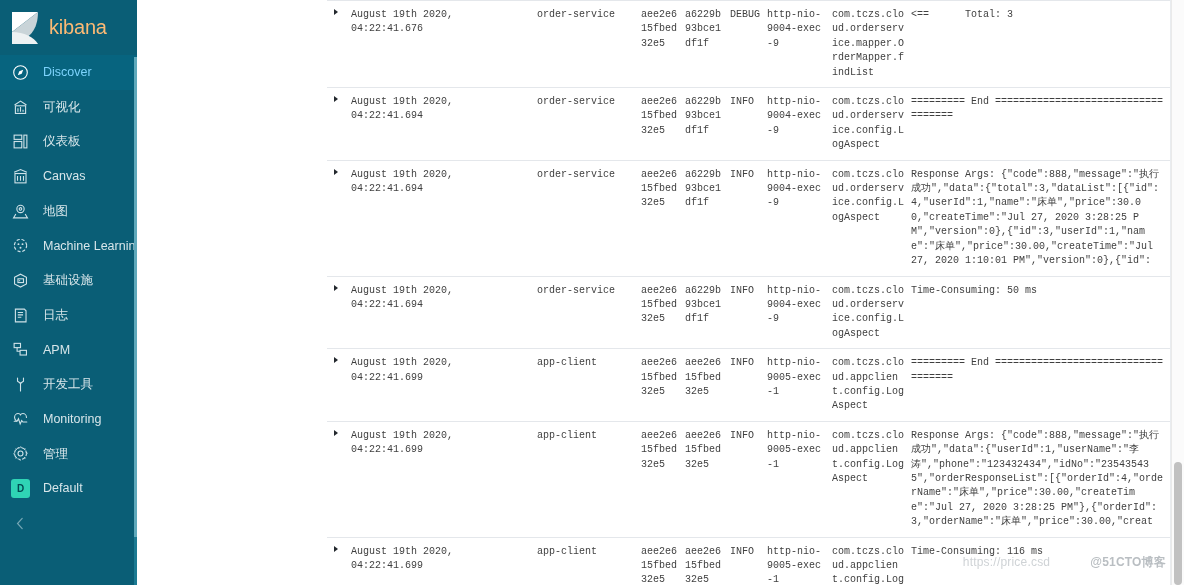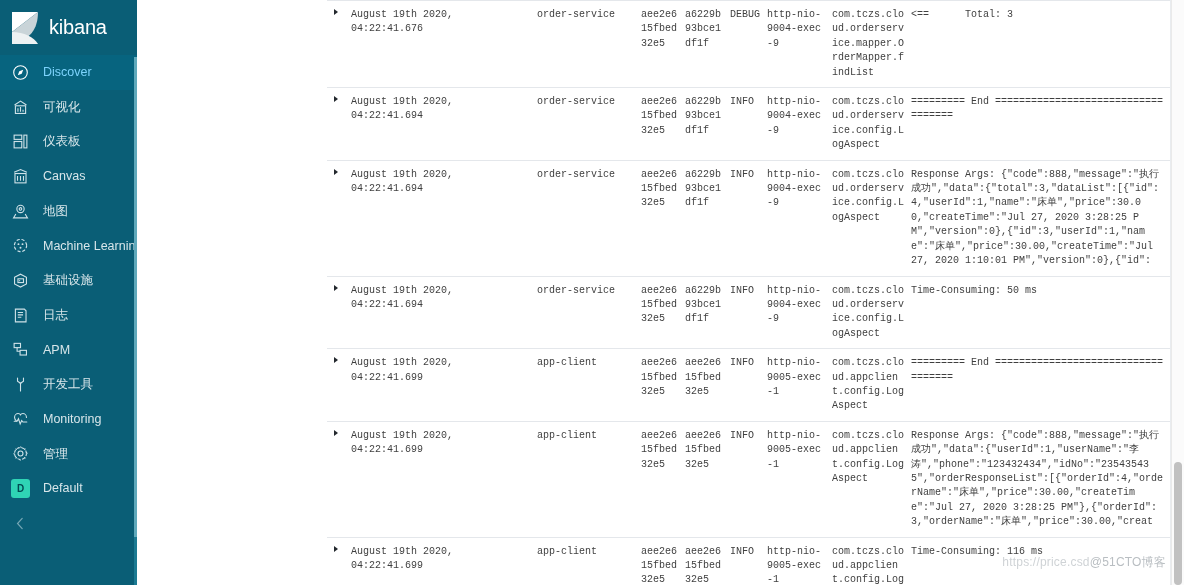--- a/index.html
+++ b/index.html
@@ -40,21 +40,21 @@
 
   .brand-mark {
     width: 30px;
     height: 34px;
     position: relative;
     flex: 0 0 30px;
   }
   .brand-mark svg { display: block; }
 
   .brand-text {
-    color: #ffffff;
+    color: #fdba74;
     font-size: 20px;
     letter-spacing: -0.2px;
     font-weight: 400;
     line-height: 1;
     padding-bottom: 2px;
   }
 
   .nav { position: relative; }
 
   .nav-item {
@@ -222,21 +222,21 @@
     position: absolute;
     right: 18px;
     bottom: 14px;
     font-size: 12px;
     color: #cfd3d6;
     font-family: "Liberation Sans", sans-serif;
     white-space: nowrap;
     letter-spacing: 0.2px;
     pointer-events: none;
   }
-  .watermark .wm-strong { color: #b9bec2; font-weight: 400; }
+  .watermark .wm-strong { color: #b9bec2; font-weight: 700; margin-left: 40px; }
 </style>
 </head>
 <body>
 
 <div id="app">
 
   <div class="sidebar">
 
     <div class="brand">
       <span class="brand-mark">

